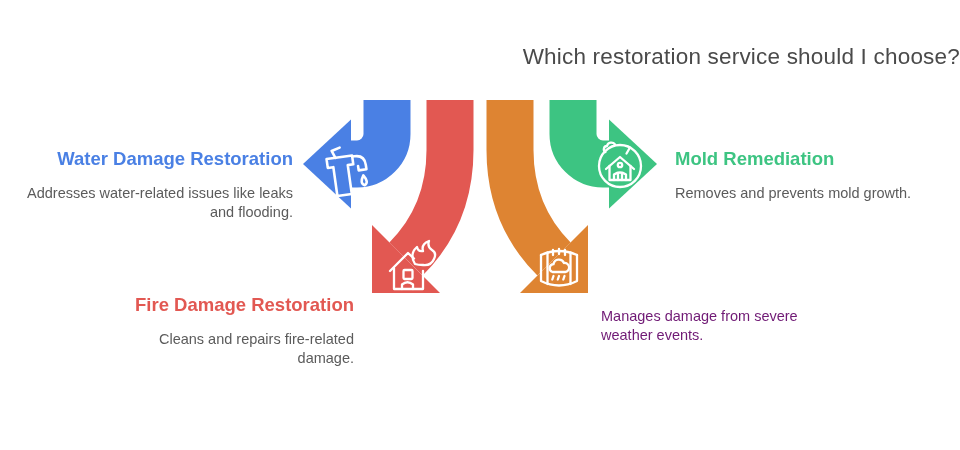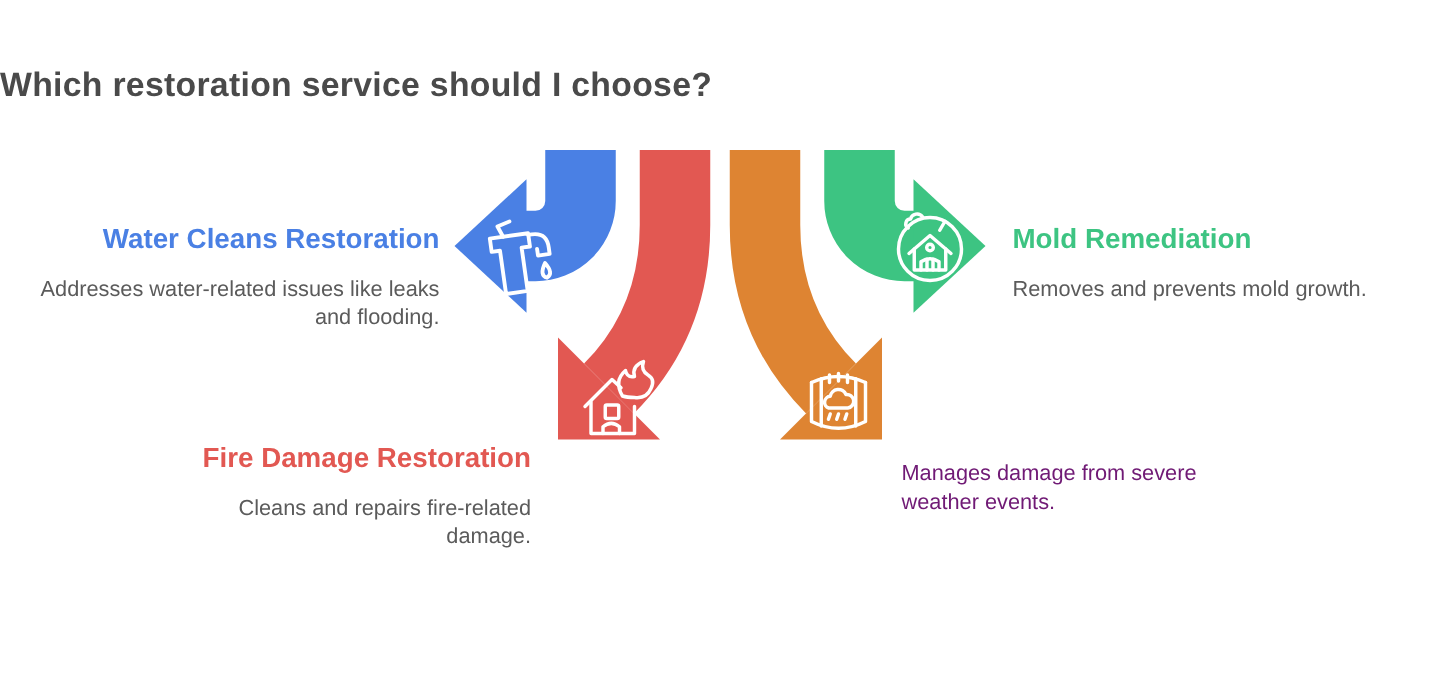--- a/index.html
+++ b/index.html
@@ -1,22 +1,22 @@
 <!DOCTYPE html>
 <html><head>
 <meta charset="utf-8">
 <style>
   html,body{margin:0;padding:0;background:#fff;}
   .canvas{
     position:relative;width:960px;height:450px;background:#ffffff;
     font-family:"Liberation Sans",sans-serif;overflow:hidden;
   }
   .title{
-    position:absolute;top:44px;left:0;width:960px;text-align:left;
-    font-size:22.5px;font-weight:700;letter-spacing:.2px;
+    position:absolute;top:44px;left:0;width:960px;text-align:right;
+    font-size:22.5px;font-weight:400;letter-spacing:.2px;
   }
   .svg-layer{position:absolute;left:0;top:0;}
   .band{fill:none;stroke-linecap:butt;}
   .icon{fill:none;stroke:#ffffff;stroke-width:2.3;stroke-linecap:round;stroke-linejoin:round;}
   .label{position:absolute;}
   .label .h{font-size:18.5px;font-weight:700;line-height:23px;white-space:nowrap;}
   .label .d{font-size:14.5px;line-height:19px;margin-top:14px;}
   .align-right{text-align:right;}
   .w-water{top:147px;right:667px;width:280px;}
   .w-mold{top:147px;left:675px;width:270px;}
@@ -78,21 +78,21 @@
         <circle cx="620" cy="165" r="2.2"></circle>
         <path d="M 614 180 V 174.5 Q 620 170.5 626 174.5 V 180"></path>
         <path d="M 618 172.8 V 180 M 622 172.8 V 180"></path>
         <path d="M 605.5 152 a 3.2 3.2 0 0 1 1.5 -6 a 4.5 4.5 0 0 1 8 -1.5"></path>
         <path d="M 630 147.5 l -3.5 6"></path>
       </g>
     </g>
   </svg>
 
   <div class="label w-water align-right">
-    <div class="h" style="color: rgb(74, 128, 228);">Water Cleans Restoration</div>
+    <div class="h" style="color: rgb(74, 128, 228);">Water Damage Restoration</div>
     <div class="d" style="color: rgb(91, 91, 91);">Addresses water-related issues like leaks and flooding.</div>
   </div>
 
   <div class="label w-mold">
     <div class="h" style="color: rgb(61, 196, 130);">Mold Remediation</div>
     <div class="d" style="color: rgb(91, 91, 91);">Removes and prevents mold growth.</div>
   </div>
 
   <div class="label w-fire align-right">
     <div class="h" style="color: rgb(226, 88, 82);">Fire Damage Restoration</div>

